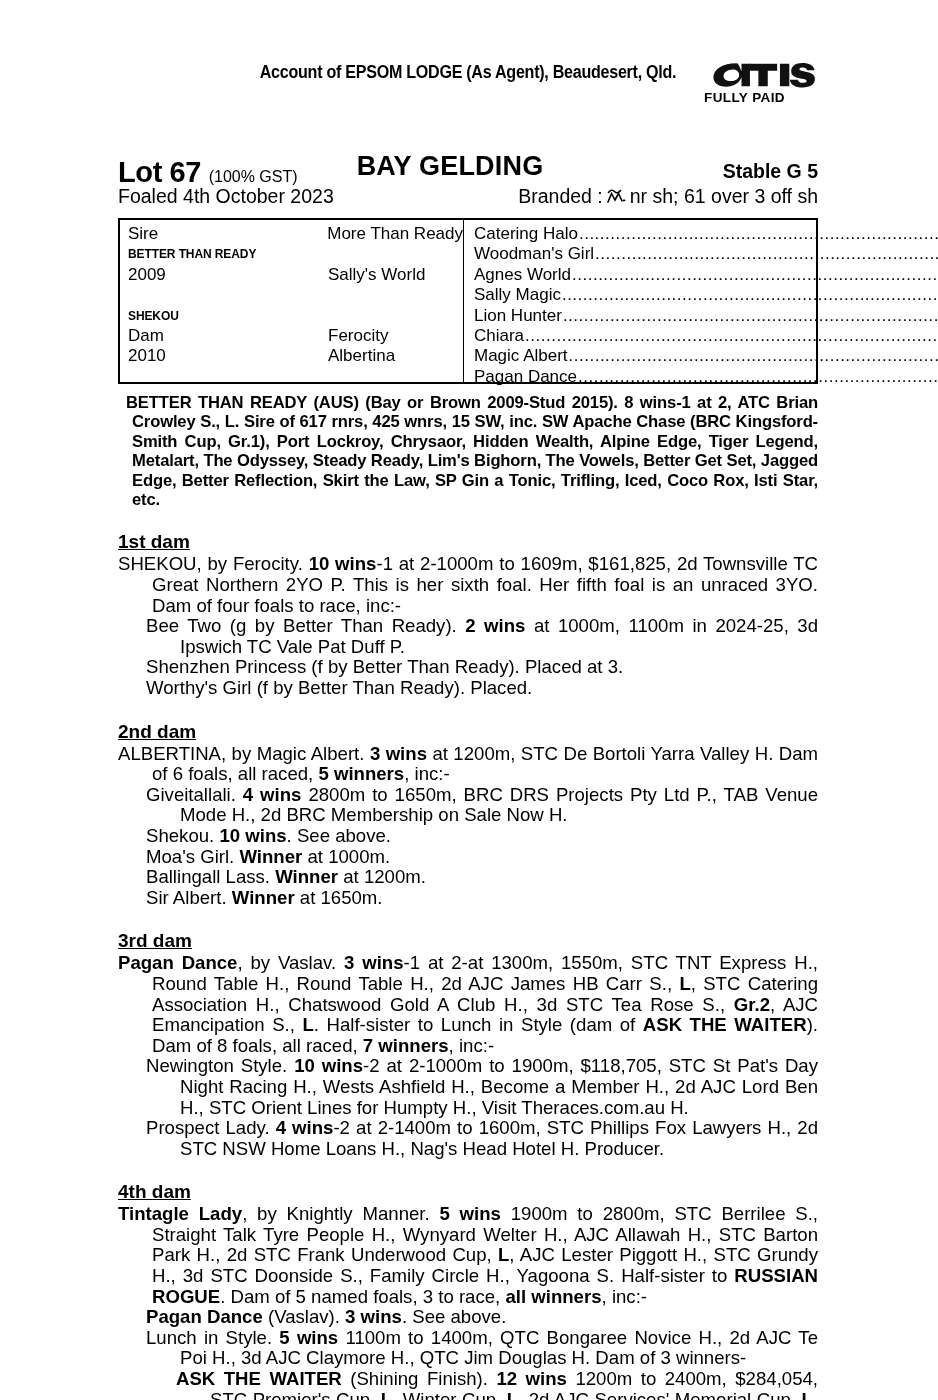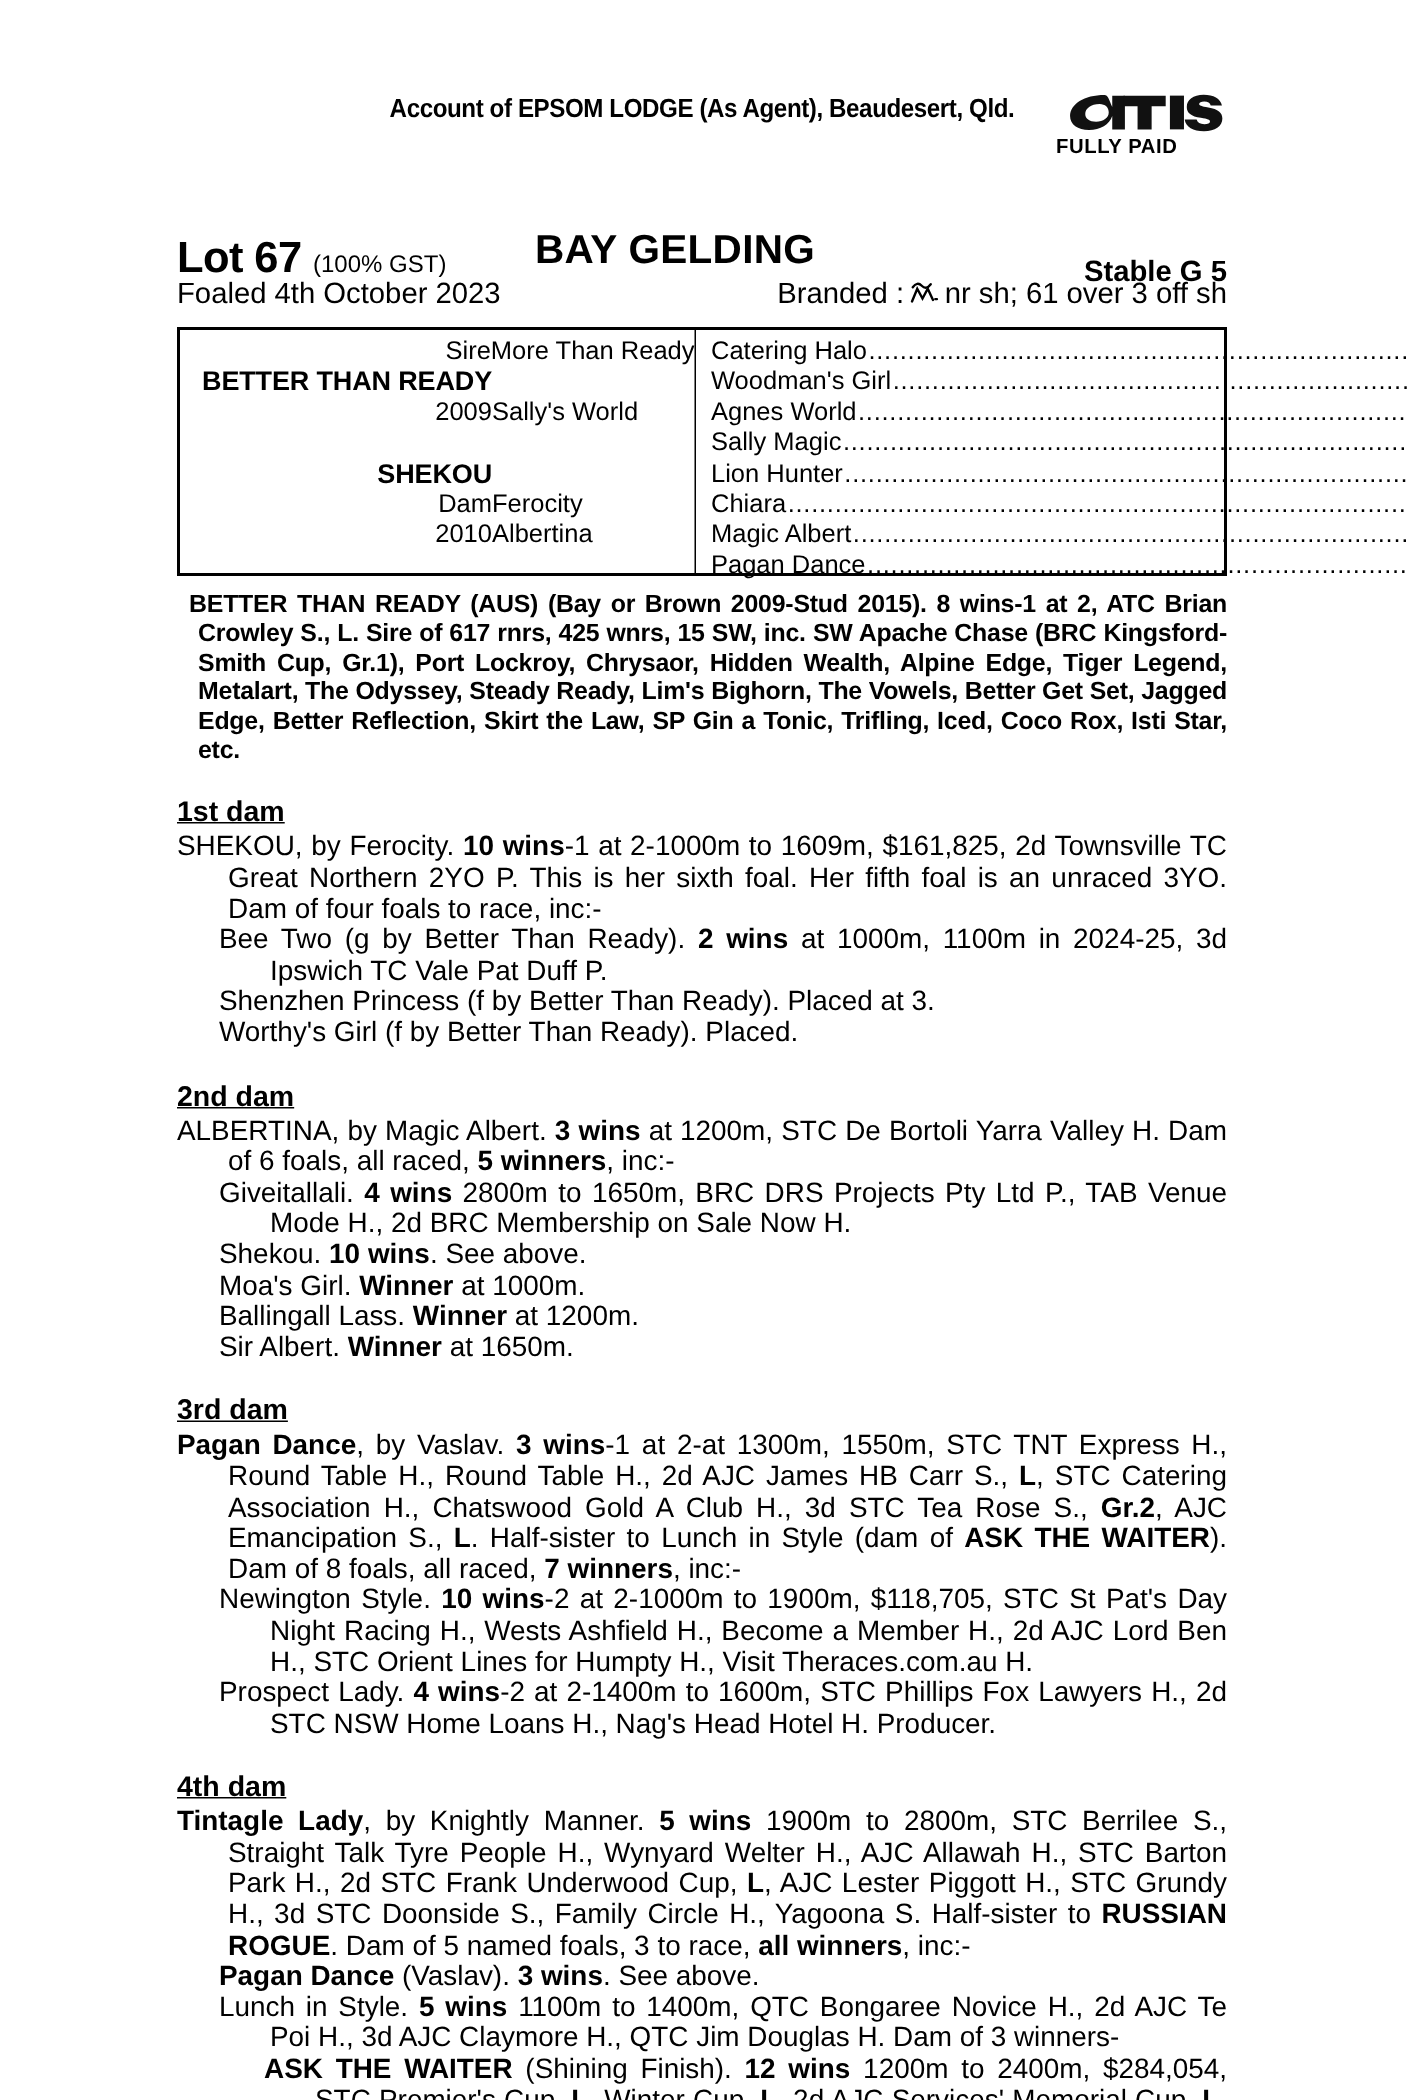--- a/index.html
+++ b/index.html
@@ -93,21 +93,21 @@
     text-align: center;
     font-weight: bold;
     font-size: 27px;
     line-height: 32px;
     letter-spacing: 0.2px;
     transform: translateX(-18px);
   }
   .stable-label {
     position: absolute;
     right: 0;
-    top: 16px;
+    top: 6px;
     font-weight: bold;
     font-size: 19.5px;
     line-height: 30px;
   }
 
   .subtitle-row {
     position: relative;
     height: 26px;
     margin-top: 2px;
   }
@@ -152,23 +152,23 @@
     box-sizing: border-box;
     padding: 4px 8px 0 10px;
   }
   .ped-row {
     display: flex;
     font-size: 17px;
     line-height: 20.4px;
     height: 20.4px;
     white-space: nowrap;
   }
-  .ped-row .c1 { width: 200px; text-align: right; }
+  .ped-row .c1 { width: 200px; }
   .ped-row .c2 { flex: 1; }
-  .ped-row.bold { font-weight: bold; font-size: 18px; letter-spacing: -0.1px;}
+  .ped-row.bold { font-weight: bold; font-size: 12px; letter-spacing: -0.1px;}
   .ped-row.blank { }
 
   .gen-row {
     display: flex;
     align-items: baseline;
     font-size: 17px;
     line-height: 20.4px;
     height: 20.4px;
     white-space: nowrap;
     overflow: hidden;

